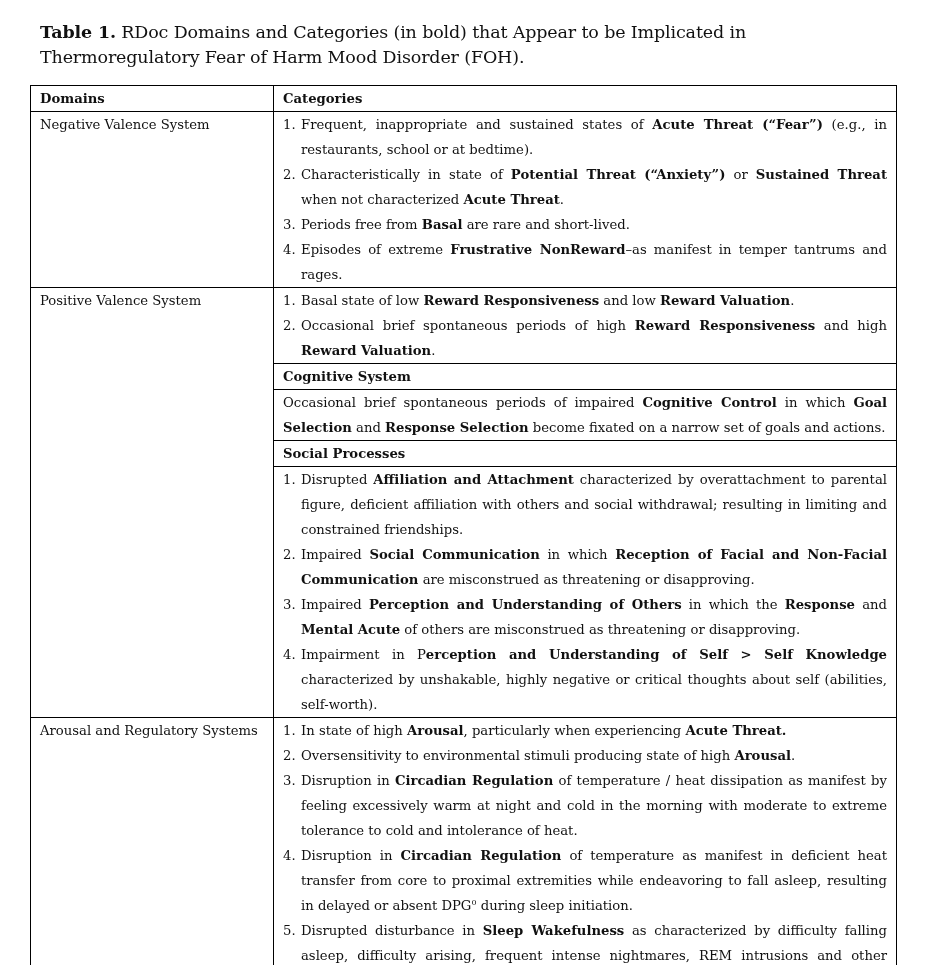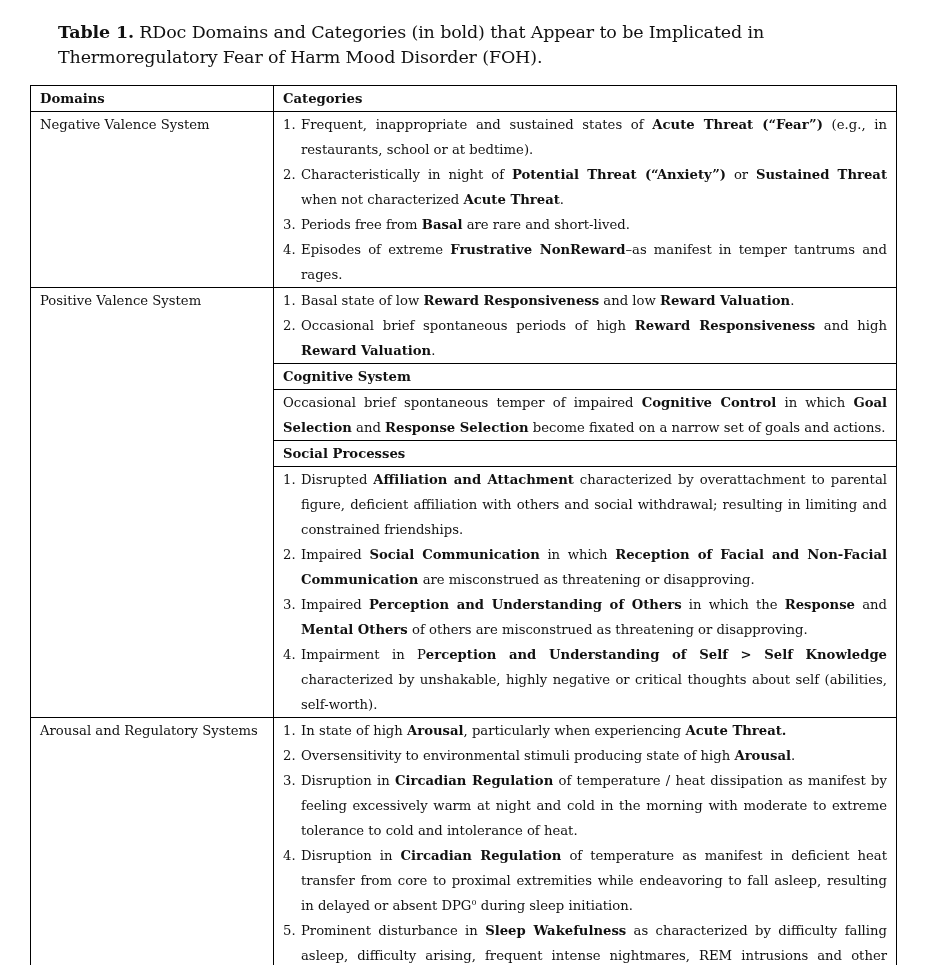--- a/index.html
+++ b/index.html
@@ -2,21 +2,21 @@
 <html><head>
   <meta charset="utf-8">
   <style>
     html, body { margin: 0; padding: 0; background: #ffffff; }
     body {
       width: 932px; height: 965px; position: relative; overflow: hidden;
       font-family: "DejaVu Serif", serif; color: #111;
     }
     .caption {
       position: absolute; left: 40px; top: 20px; width: 860px;
-      font-size: 17.5px; line-height: 25px; letter-spacing: -0.15px; margin-left: 18px;
+      font-size: 17.5px; line-height: 25px; letter-spacing: -0.15px;
     }
     .caption b { font-weight: bold; }
     table.rdoc {
       position: absolute; left: 30px; top: 85px; width: 867px;
       border-collapse: collapse; table-layout: fixed;
       font-size: 13.2px; line-height: 25px;
     }
     table.rdoc td {
       border: 1.2px solid #000; vertical-align: top; padding: 0 9px 0 9px;
     }
@@ -50,21 +50,21 @@
   <tr>
     <td class="dom">Negative Valence System</td>
     <td class="cat">
       <ol class="items">
             <li>
               <span class="num">1.</span>
               <span class="txt"><span>Frequent, inappropriate and sustained states of </span><b>Acute Threat (“Fear”)</b><span> (e.g., in restaurants, school or at bedtime).</span></span>
             </li>
             <li>
               <span class="num">2.</span>
-              <span class="txt"><span>Characteristically in night of </span><b>Potential Threat (“Anxiety”)</b><span> or </span><b>Sustained Threat</b><span> when not characterized </span><b>Acute Threat</b><span>.</span></span>
+              <span class="txt"><span>Characteristically in state of </span><b>Potential Threat (“Anxiety”)</b><span> or </span><b>Sustained Threat</b><span> when not characterized </span><b>Acute Threat</b><span>.</span></span>
             </li>
             <li>
               <span class="num">3.</span>
               <span class="txt"><span>Periods free from </span><b>Basal</b><span> are rare and short-lived.</span></span>
             </li>
             <li>
               <span class="num">4.</span>
               <span class="txt"><span>Episodes of extreme </span><b>Frustrative NonReward</b><span>–as manifest in temper tantrums and rages.</span></span>
             </li>
           </ol>
@@ -84,40 +84,40 @@
               <span class="txt"><span>Occasional brief spontaneous periods of high </span><b>Reward Responsiveness</b><span> and high </span><b>Reward Valuation</b><span>.</span></span>
             </li>
           </ol>
     </td>
   </tr>
   <tr>
     <td class="cat sub">Cognitive System</td>
   </tr>
   <tr>
     <td class="cat">
-      <div class="plain"><span>Occasional brief spontaneous temper of impaired </span><b>Cognitive Control</b><span> in which </span><b>Goal Selection</b><span> and </span><b>Response Selection</b><span> become fixated on a narrow set of goals and actions.</span></div>
+      <div class="plain"><span>Occasional brief spontaneous periods of impaired </span><b>Cognitive Control</b><span> in which </span><b>Goal Selection</b><span> and </span><b>Response Selection</b><span> become fixated on a narrow set of goals and actions.</span></div>
     </td>
   </tr>
   <tr>
     <td class="cat sub">Social Processes</td>
   </tr>
   <tr>
     <td class="cat">
       <ol class="items">
             <li>
               <span class="num">1.</span>
               <span class="txt"><span>Disrupted </span><b>Affiliation and Attachment</b><span> characterized by overattachment to parental figure, deficient affiliation with others and social withdrawal; resulting in limiting and constrained friendships.</span></span>
             </li>
             <li>
               <span class="num">2.</span>
               <span class="txt"><span>Impaired </span><b>Social Communication</b><span> in which </span><b>Reception of Facial and Non-Facial Communication</b><span> are misconstrued as threatening or disapproving.</span></span>
             </li>
             <li>
               <span class="num">3.</span>
-              <span class="txt"><span>Impaired </span><b>Perception and Understanding of Others</b><span> in which the </span><b>Response</b><span> and </span><b>Mental Others</b><span> of others are misconstrued as threatening or disapproving.</span></span>
+              <span class="txt"><span>Impaired </span><b>Perception and Understanding of Others</b><span> in which the </span><b>Response</b><span> and </span><b>Mental Acute</b><span> of others are misconstrued as threatening or disapproving.</span></span>
             </li>
             <li>
               <span class="num">4.</span>
               <span class="txt"><span>Impairment in P</span><b>erception and Understanding of Self &gt; Self Knowledge</b><span> characterized by unshakable, highly negative or critical thoughts about self (abilities, self-worth).</span></span>
             </li>
           </ol>
     </td>
   </tr>
 
   <tr>
@@ -135,20 +135,20 @@
             <li>
               <span class="num">3.</span>
               <span class="txt"><span>Disruption in </span><b>Circadian Regulation</b><span> of temperature / heat dissipation as manifest by feeling excessively warm at night and cold in the morning with moderate to extreme tolerance to cold and intolerance of heat.</span></span>
             </li>
             <li>
               <span class="num">4.</span>
               <span class="txt"><span>Disruption in </span><b>Circadian Regulation</b><span> of temperature as manifest in deficient heat transfer from core to proximal extremities while endeavoring to fall asleep, resulting in delayed or absent DPG</span><sup>0</sup><span> during sleep initiation.</span></span>
             </li>
             <li>
               <span class="num">5.</span>
-              <span class="txt"><span>Prominent disturbance in </span><b>Sleep Wakefulness</b><span> as characterized by difficulty falling asleep, difficulty arising, frequent intense nightmares, REM intrusions and other parasomnias.</span></span>
+              <span class="txt"><span>Disrupted disturbance in </span><b>Sleep Wakefulness</b><span> as characterized by difficulty falling asleep, difficulty arising, frequent intense nightmares, REM intrusions and other parasomnias.</span></span>
             </li>
           </ol>
     </td>
   </tr>
 
 </tbody>
   </table>
 
 </body></html>

